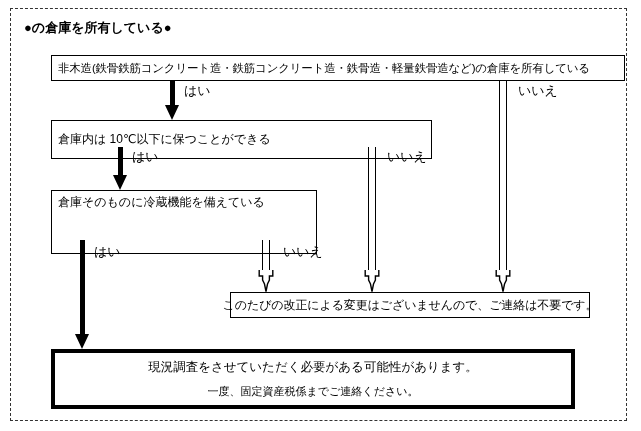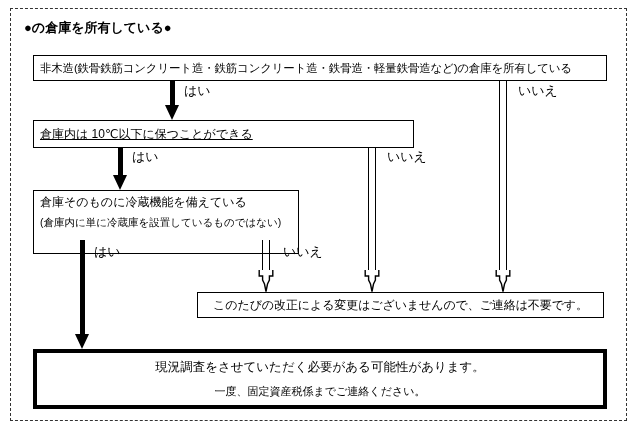--- a/index.html
+++ b/index.html
@@ -34,41 +34,42 @@
   
   .box{
     position:absolute;
     border:1px solid #000000;
     box-sizing:border-box;
     background:#ffffff;
     font-size:12px;
     line-height:15px;
     padding:4px 6px;
     white-space:nowrap;
+    margin-left:18px;
   }
   .box.q1{left:33px;top:55px;width:574px;height:26px;
           display:flex;align-items:center;}
   .box.q1 .t{font-size:11.5px;letter-spacing:-0.2px;}
 
-  .box.q2{left:33px;top:120px;width:381px;height:28px;
-          display:flex;align-items:center;text-decoration:underline;}
+  .box.q2{left:33px;top:120px;width:381px;height:39px;
+          display:flex;align-items:center;}
   .box.q2 .t{font-size:12px;}
 
   .box.q3{left:33px;top:190px;width:266px;height:64px;
           display:flex;flex-direction:column;justify-content:flex-start;}
   .box.q3 .l1{font-size:12px;}
   .box.q3 .l2{font-size:10.5px;margin-top:5px;}
 
-  .box.nochange{left:197px;top:292px;width:407px;height:26px;
+  .box.nochange{left:212px;top:292px;width:360px;height:26px;
           display:flex;align-items:center;justify-content:center;}
   .box.nochange .t{font-size:12px;letter-spacing:-0.1px;}
 
   
   .box.result{
-    left:33px;top:349px;width:574px;height:60px;
+    left:33px;top:349px;width:524px;height:60px;
     border:4px solid #000000;
     display:flex;flex-direction:column;
     align-items:center;justify-content:center;
   }
   .box.result .l1{font-size:12.5px;}
   .box.result .l2{font-size:11px;margin-top:9px;}
 
   
   .solid-arrow{position:absolute;}
   .solid-arrow .shaft{
@@ -153,21 +154,20 @@
     <div class="head">
       <svg width="16" height="22" viewBox="0 0 16 22">
         <path d="M1.2 0 L1.2 6 L4.6 6 L4.6 10 L6.5 14 L8 21.5 L9.5 14 L11.4 10 L11.4 6 L14.8 6 L14.8 0" fill="#ffffff" stroke="#000000" stroke-width="1.4" stroke-linejoin="miter"></path>
       </svg>
     </div>
   </div>
   <div class="lbl" style="left:387px;top:150px;">いいえ</div>
 
   <div class="box q3">
     <span class="l1">倉庫そのものに冷蔵機能を備えている</span>
-    <span class="l2">(倉庫内に単に冷蔵庫を設置しているものではない)</span>
   </div>
 
   <div class="solid-arrow" style="left:72px;top:240px;width:20px;height:109px;">
     <div class="shaft" style="height:94px;"></div>
     <div class="head"></div>
   </div>
   <div class="lbl" style="left:94px;top:245px;">はい</div>
 
   <div class="hollow-arrow" style="left:258px;top:240px;width:16px;height:52px;">
     <div class="shaft" style="height:31px;"></div>

